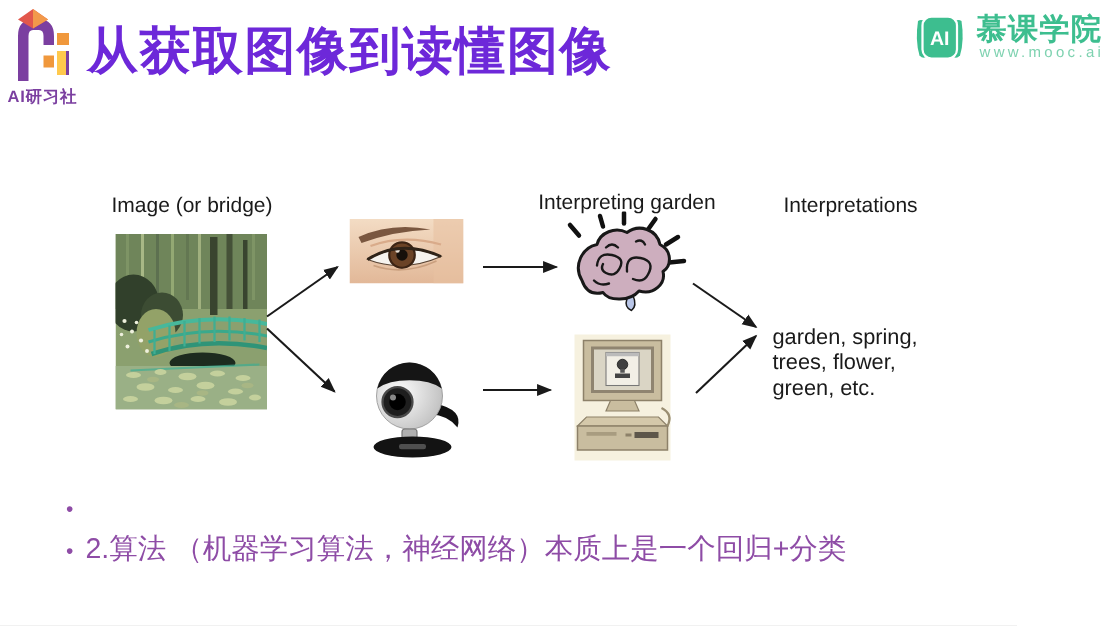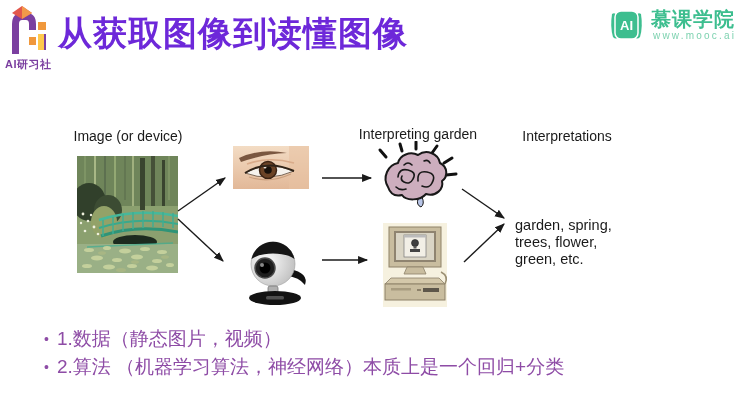--- a/index.html
+++ b/index.html
@@ -73,21 +73,21 @@
 
   <svg class="abs" style="left:610px; top:9px;" width="33" height="36" viewBox="0 0 33 36">
     <path d="M2,5 Q0,18 3,28 Q6,31 8,28 L8,7 Q5,3 2,5 Z" fill="#3DBE8F"></path>
     <path d="M31,5 Q33,18 30,28 Q27,31 25,28 L25,7 Q28,3 31,5 Z" fill="#3DBE8F"></path>
     <rect x="5" y="2" width="23" height="28" rx="6" fill="#3DBE8F" stroke="#ffffff" stroke-width="1.5"></rect>
     <text x="16.5" y="21" text-anchor="middle" font-size="13" font-weight="bold" fill="#ffffff" font-family="Liberation Sans, sans-serif">AI</text>
   </svg>
   <div class="abs mooc-name">慕课学院</div>
   <div class="abs mooc-url">www.mooc.ai</div>
 
-  <div class="abs diag-label lbl-image">Image (or device)</div>
+  <div class="abs diag-label lbl-image">Image (or bridge)</div>
   <div class="abs diag-label lbl-interp-dev">Interpreting garden</div>
   <div class="abs diag-label lbl-interps">Interpretations</div>
 
   <svg class="abs" style="left:77px; top:156px;" width="101" height="117" viewBox="0 0 101 117">
     <rect x="0" y="0" width="101" height="117" fill="#8BA06F"></rect>
     <rect x="0" y="0" width="101" height="50" fill="#6F855A"></rect>
     <g stroke-width="2">
       <line x1="8" y1="0" x2="8" y2="40" stroke="#7E9465"></line>
       <line x1="18" y1="0" x2="18" y2="46" stroke="#A8B886"></line>
       <line x1="28" y1="0" x2="28" y2="42" stroke="#5D7050"></line>
@@ -245,21 +245,20 @@
       <line x1="322" y1="178" x2="371" y2="178" marker-end="url(#ah)"></line>
       <line x1="322" y1="260" x2="367" y2="260" marker-end="url(#ah)"></line>
       <line x1="462" y1="189" x2="504" y2="218" marker-end="url(#ah)"></line>
       <line x1="464" y1="262" x2="504" y2="224" marker-end="url(#ah)"></line>
     </g>
   </svg>
 
   <div class="abs bullets">
     <div class="bullet-row">
       <span class="bullet-glyph">•</span>
-      <span class="bullet-text">1.数据（静态图片，视频）</span>
     </div>
     <div class="bullet-row">
       <span class="bullet-glyph">•</span>
       <span class="bullet-text">2.算法 （机器学习算法，神经网络）本质上是一个回归+分类</span>
     </div>
   </div>
 
 </div>
 
 </body></html>

